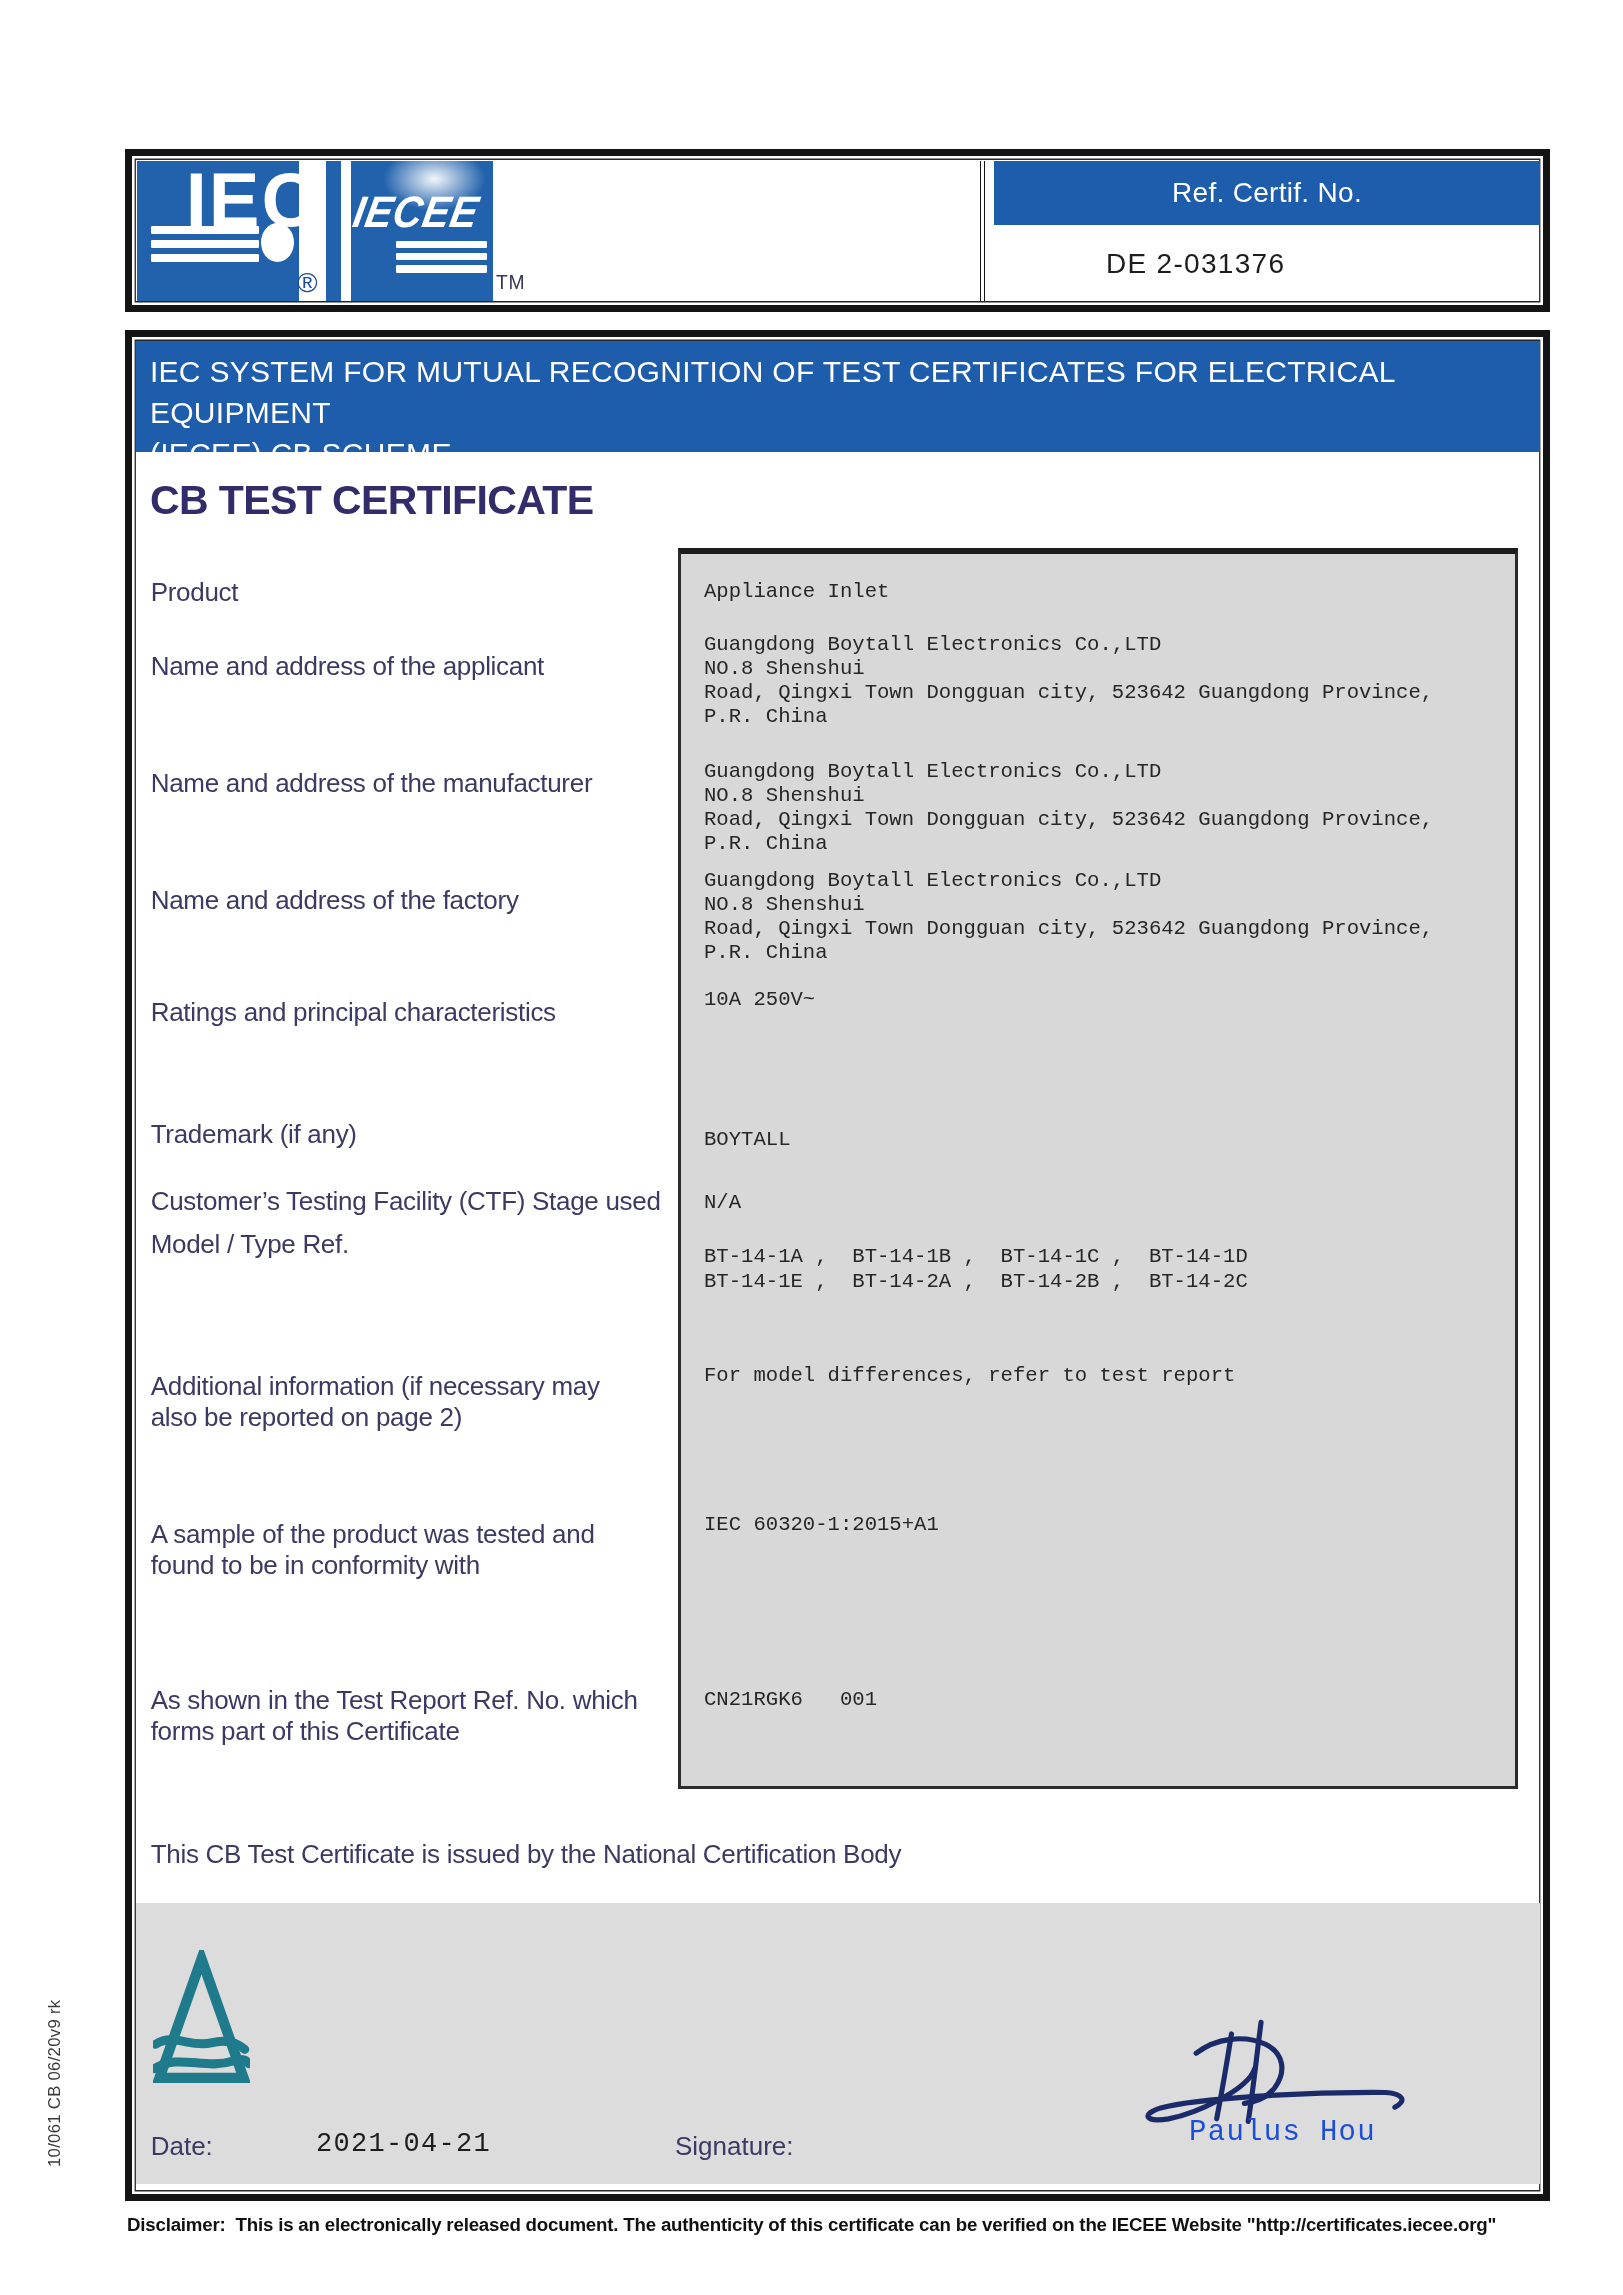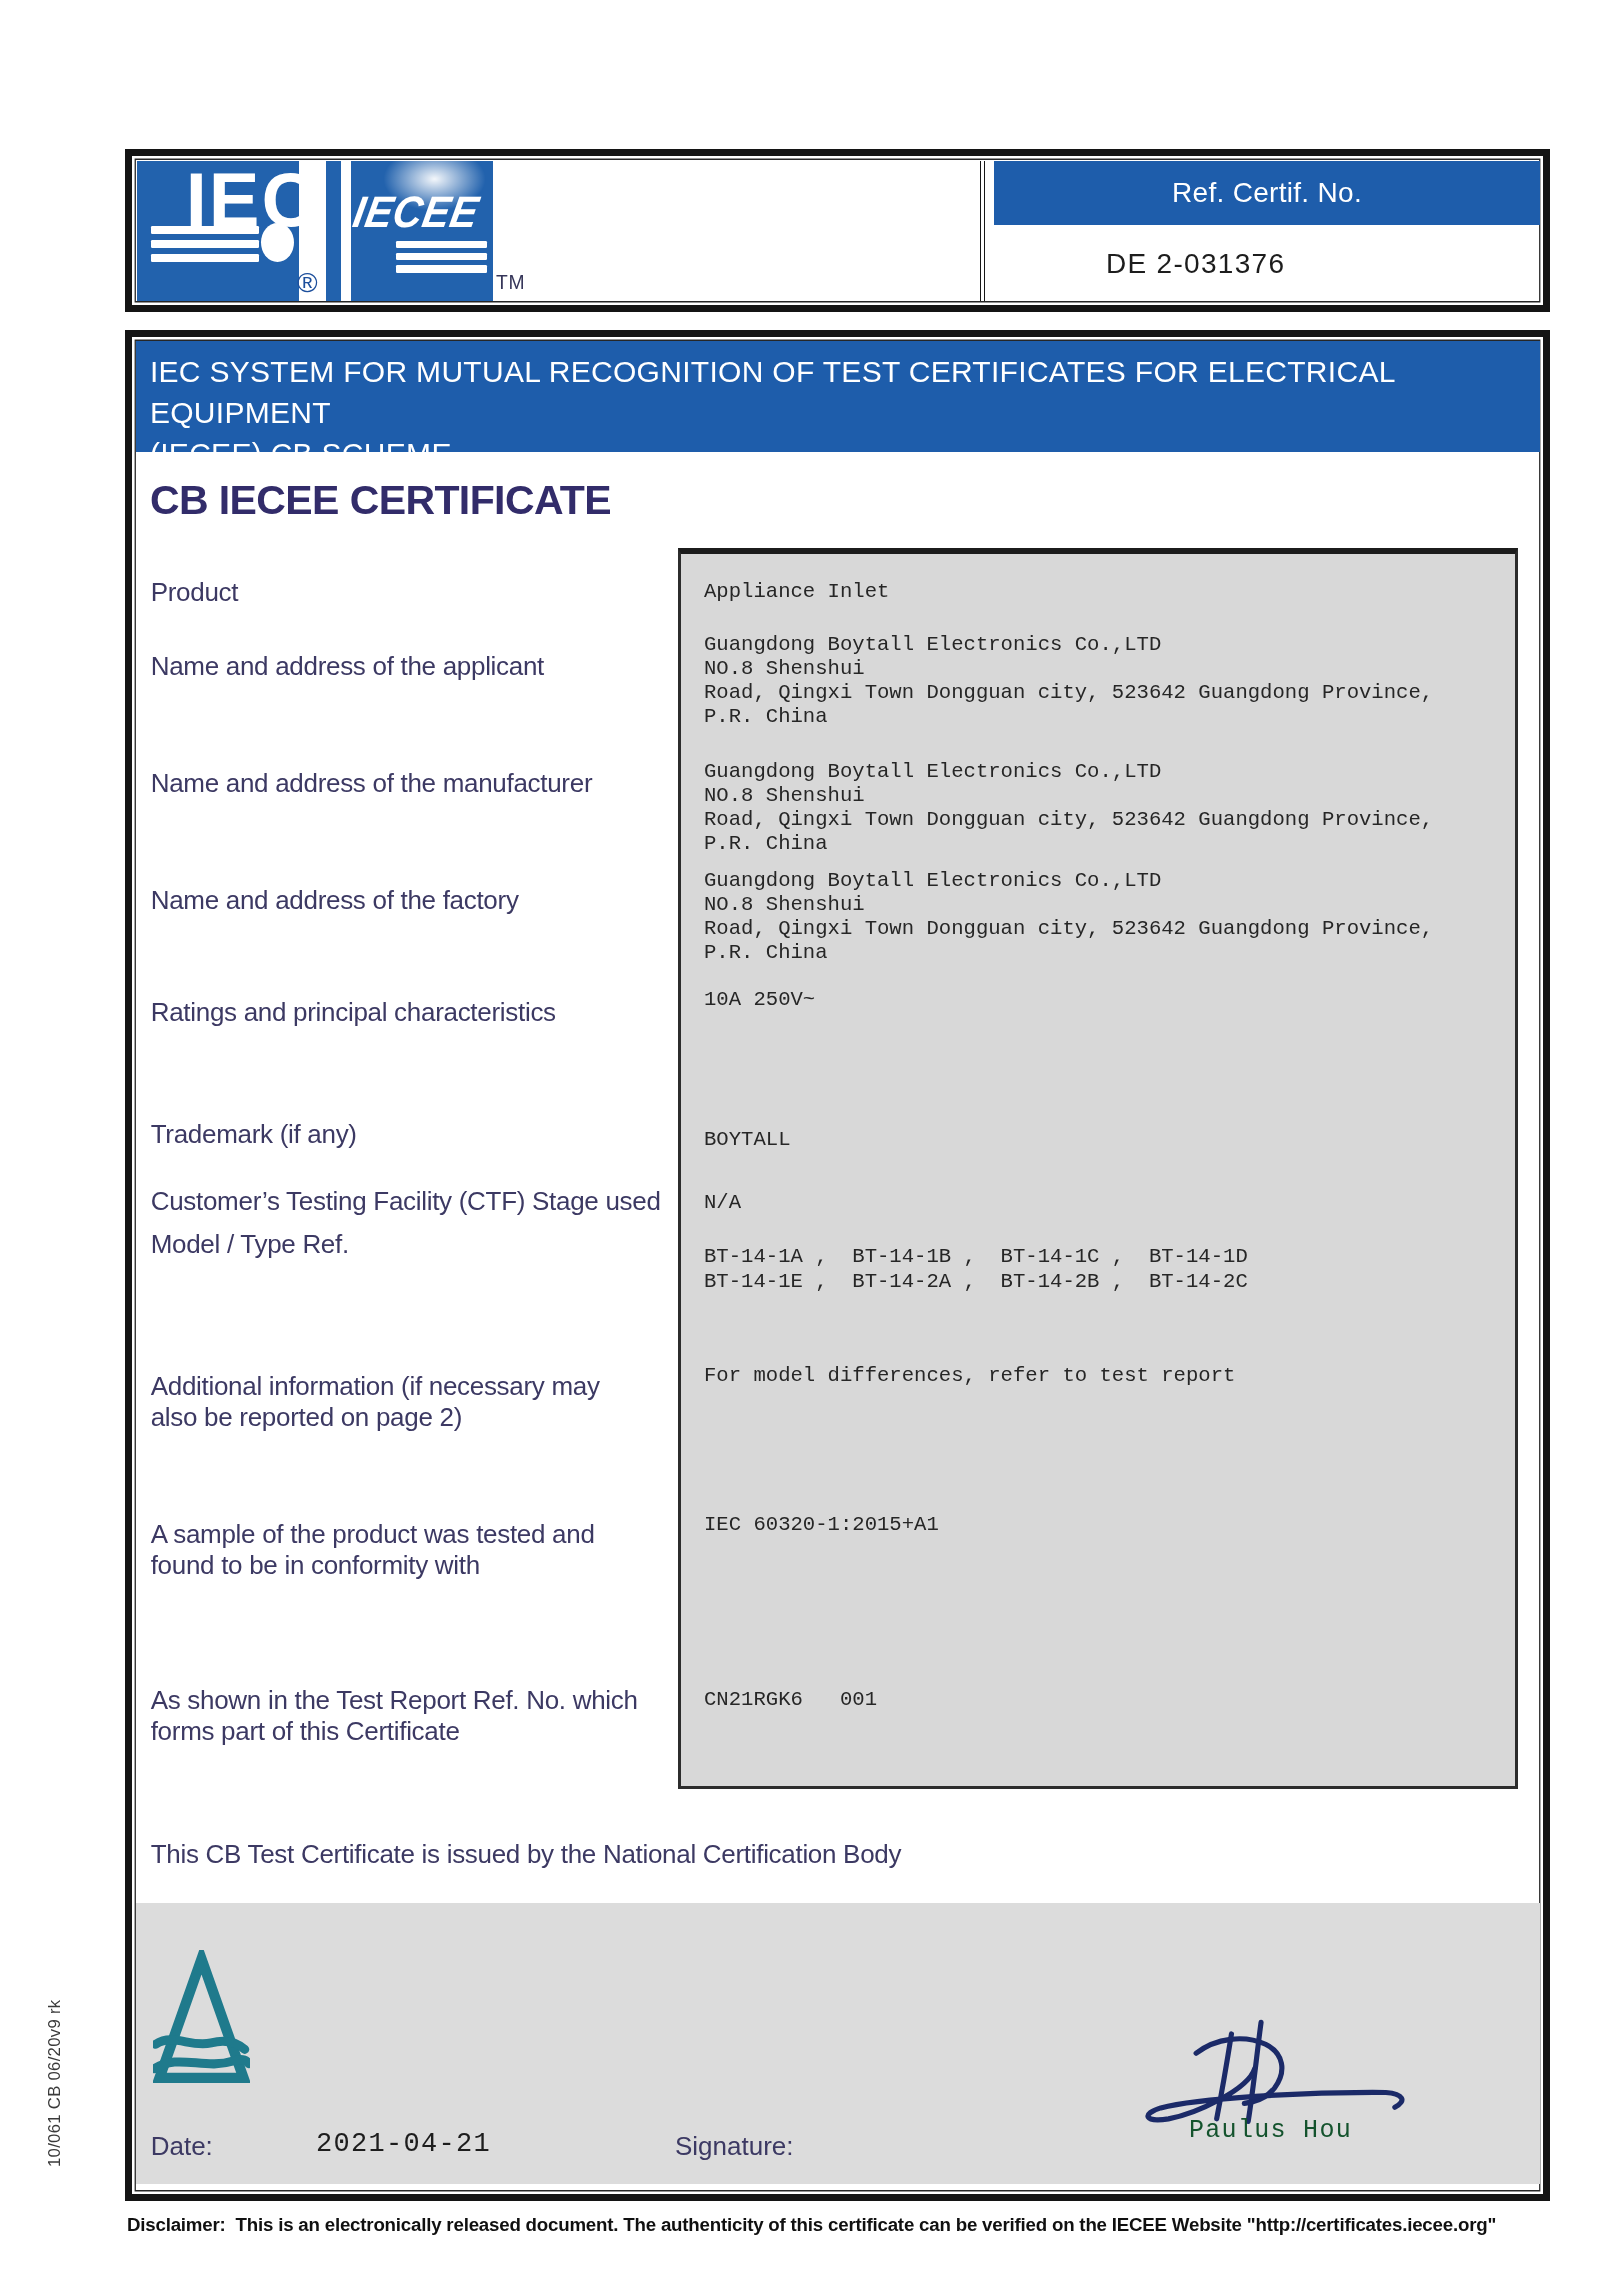--- a/index.html
+++ b/index.html
@@ -61,21 +61,21 @@
   .fband{position:absolute;left:3.9px;top:1566px;width:1404px;height:281px;background:#dcdcdc;}
   .tuv-tri{position:absolute;left:20.6px;top:1613px;}
   .tuv-word{position:absolute;left:144px;top:1667px;font-size:53px;color:#1c1c1a;white-space:nowrap;}
   .tuv-word b{font-weight:700;}
   .tuv-word span{font-weight:400;}
   .tuv-word sup{font-size:20.6px;vertical-align:33px;margin-left:3.9px;}
   .addr{position:absolute;left:537px;top:1608px;font-family:"Liberation Mono",monospace;
         font-size:22px;line-height:24.5px;color:#2a2a2a;white-space:pre;}
   .sig{position:absolute;left:1003px;top:1680px;}
   .signer{position:absolute;left:1057px;top:1779px;font-family:"Liberation Mono",monospace;
-          font-size:25px;color:#14532d;letter-spacing:1.3px;}
+          font-size:29px;color:#1d4ed8;letter-spacing:1.3px;}
   .dlabel{position:absolute;left:18.7px;top:1794px;font-size:26px;color:#3c3963;}
   .dval{position:absolute;left:184px;top:1792px;font-family:"Liberation Mono",monospace;
         font-size:27px;color:#1d1d1d;letter-spacing:1.3px;}
   .slabel{position:absolute;left:543px;top:1794px;font-size:26px;color:#3c3963;}
 
   
   .mcode{position:absolute;left:45px;top:2167px;width:232px;height:19.3px;
          transform:rotate(-90deg);transform-origin:0 0;font-size:16.7px;color:#3a3a3a;letter-spacing:0.3px;}
   .disc{position:absolute;left:127px;top:2214px;font-size:18.7px;font-weight:700;color:#101010;
         white-space:pre;letter-spacing:-0.2px;}
@@ -111,21 +111,21 @@
     <div class="refhdr">Ref. Certif. No.</div>
     <div class="refval">DE  2-031376</div>
   </div>
 
   <div class="frame mbox">
     <div class="banner">
       <div>IEC SYSTEM FOR MUTUAL RECOGNITION OF TEST CERTIFICATES FOR ELECTRICAL EQUIPMENT</div>
       <div>(IECEE) CB SCHEME</div>
     </div>
 
-    <div class="title">CB IECEE CERTIFICATE</div>
+    <div class="title">CB TEST CERTIFICATE</div>
 
     <div class="vpanel"></div>
 
     <div class="lab fl0">Product</div>
     <div class="lab fl1">Name and address of the applicant</div>
     <div class="lab fl2">Name and address of the manufacturer</div>
     <div class="lab fl3">Name and address of the factory</div>
     <div class="lab fl4">Ratings and principal characteristics</div>
     <div class="lab fl5">Trademark (if any)</div>
     <div class="lab fl6">Customer’s Testing Facility (CTF) Stage used</div>

